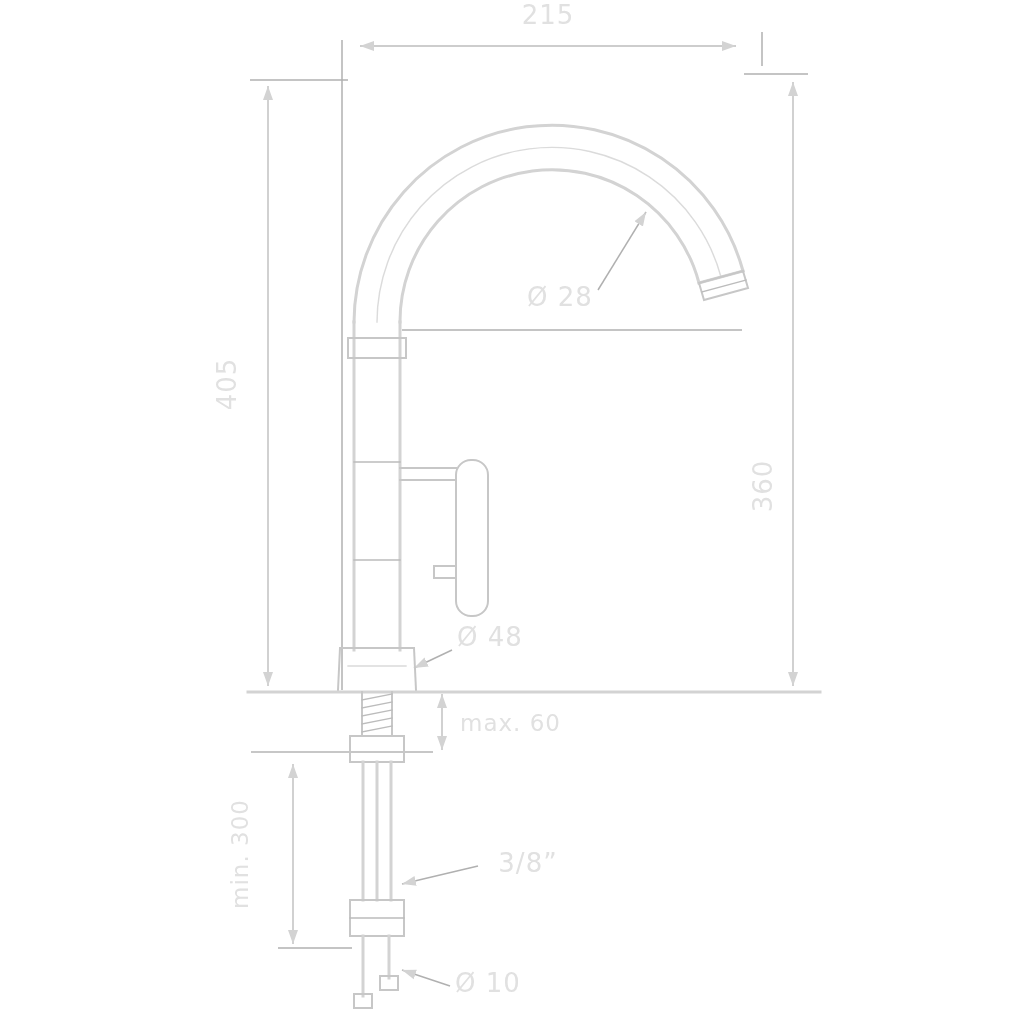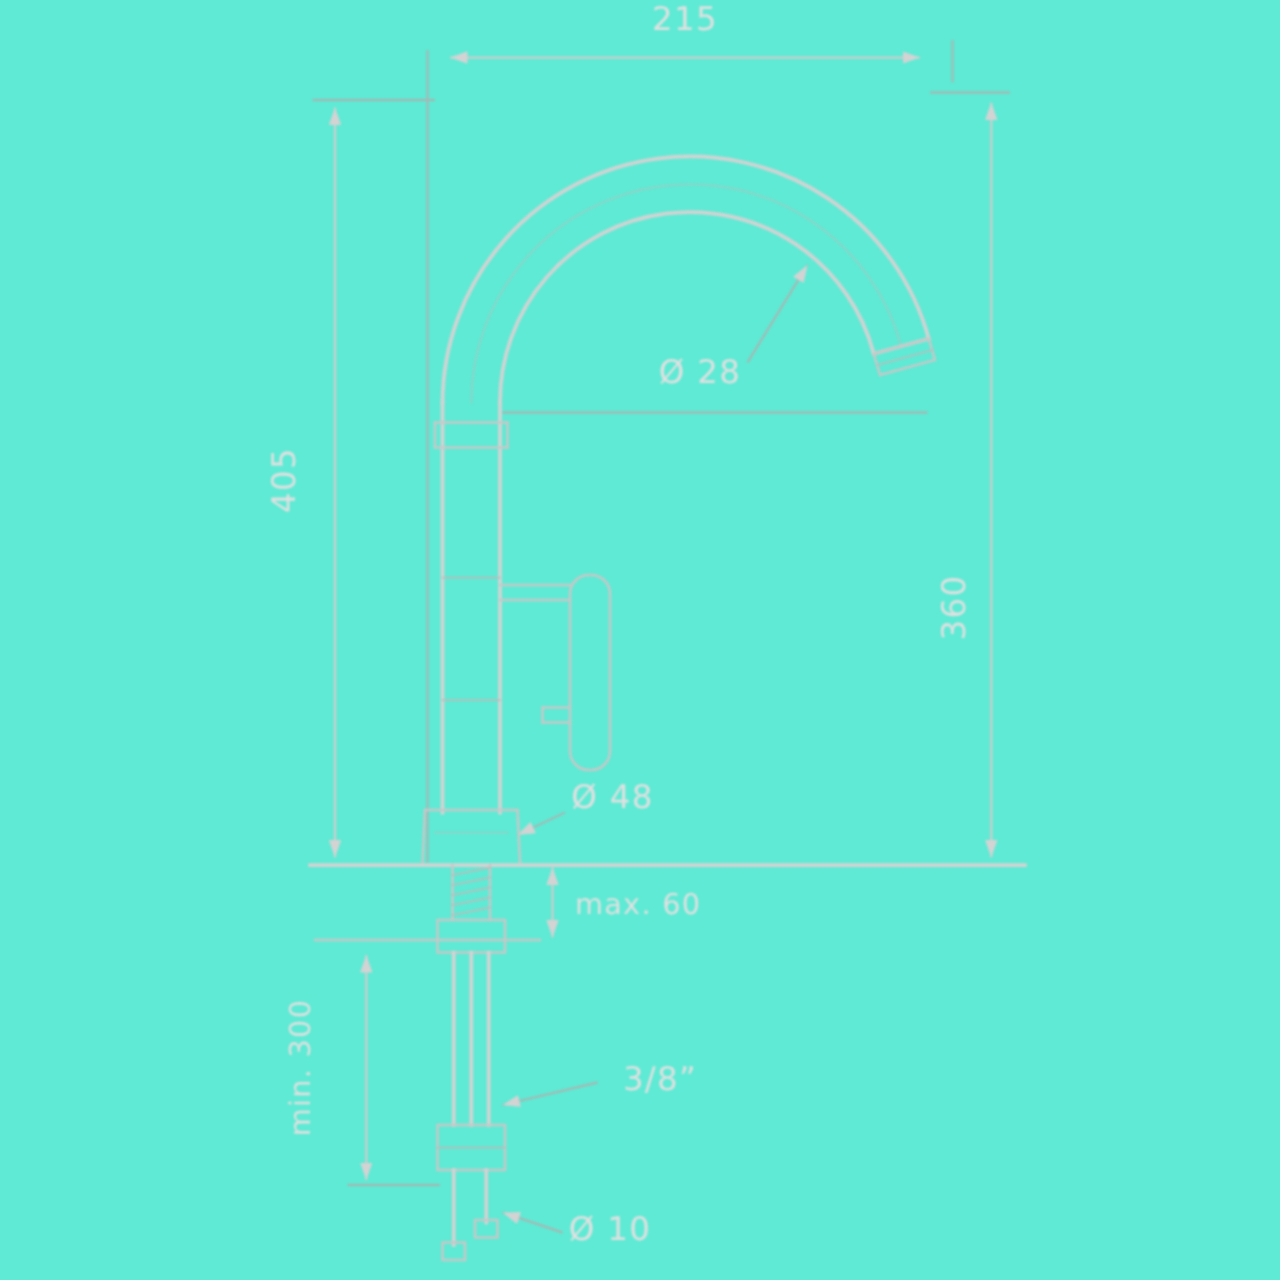--- a/index.html
+++ b/index.html
@@ -4,21 +4,21 @@
 <style>
   html, body {
     margin: 0;
     padding: 0;
     background: #000000;
   }
   .stage {
     position: relative;
     width: 1024px;
     height: 1024px;
-    background: #5eead4;
+    background: #ffffff;
     overflow: hidden;
     font-family: "DejaVu Sans", sans-serif;
   }
   svg.drawing {
     display: block;
     filter: blur(0.7px) contrast(1.05);
   }
   .outline { stroke: #cfcfcf; stroke-width: 3; fill: none; stroke-linecap: square; }
   .detail  { stroke: #c4c4c4; stroke-width: 2; fill: none; stroke-linecap: square; }
   .thin    { stroke: #b9b9b9; stroke-width: 1.4; fill: none; stroke-linecap: square; }

